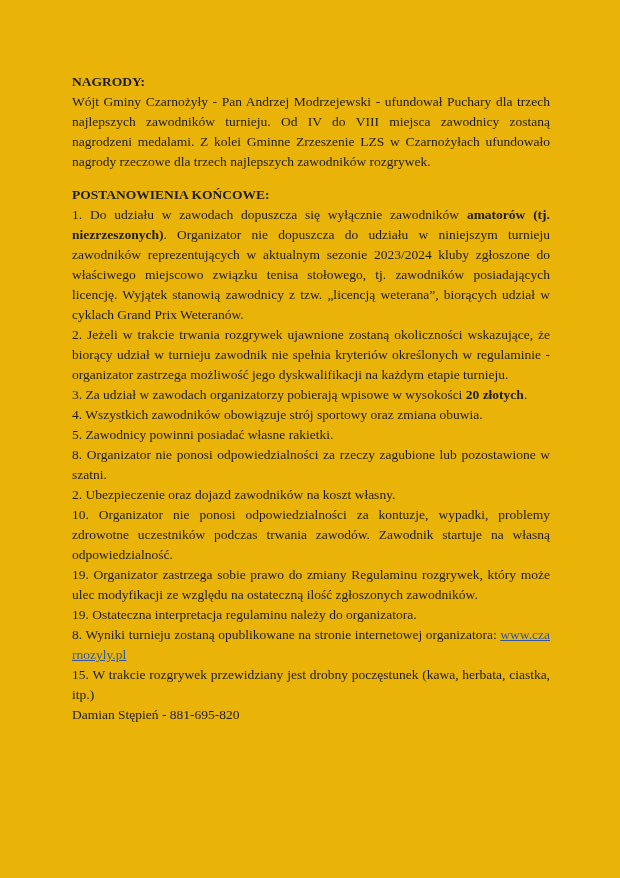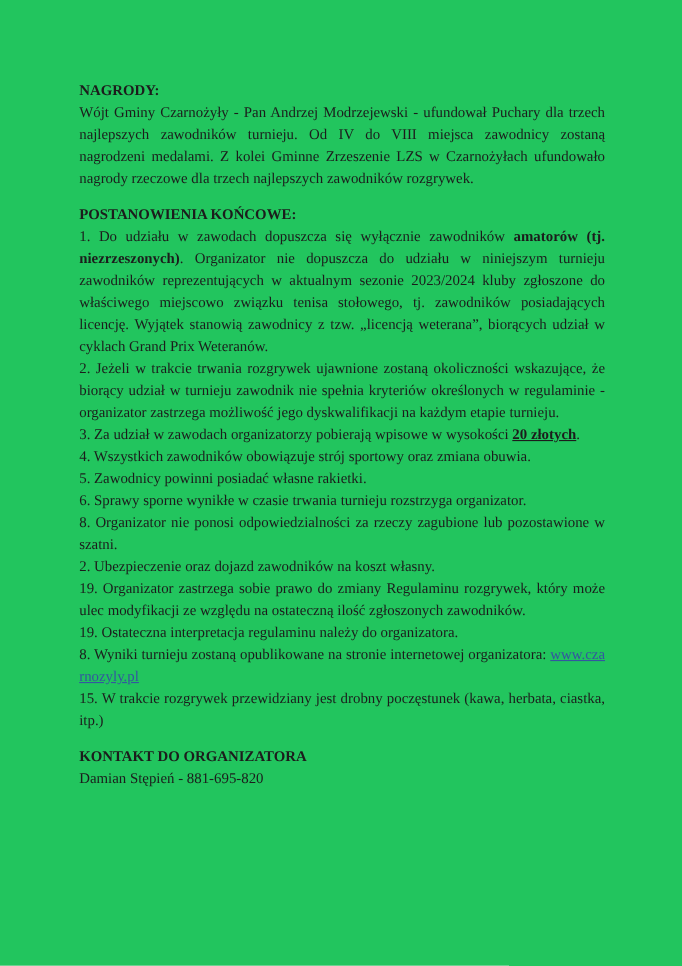--- a/index.html
+++ b/index.html
@@ -25,46 +25,45 @@
     font-weight: bold;
     margin: 13px 0 0 0;
   }
   #doc-body .heading:first-child {
     margin-top: 0;
   }
   .para {
     margin: 0;
     text-align: justify;
   }
-  .para span.b  { font-weight: bold; text-decoration: underline; }
+  .para span.b  { font-weight: bold; }
   .para span.u  { }
   .para span.bu { font-weight: bold; }
   .para a.link {
     color: var(--link-color, #3456a0);
     text-decoration: underline;
     word-break: break-all;
   }
 </style>
 </head>
 <body>
 
-<div class="page" style="background: #22c55e; color: rgb(28, 28, 28);">
+<div class="page" style="background: #eab308; color: rgb(28, 28, 28);">
   <div id="doc-body">
       <p class="heading">NAGRODY:</p>
       <p class="para"><span>Wójt Gminy Czarnożyły - Pan Andrzej Modrzejewski - ufundował Puchary dla trzech najlepszych zawodników turnieju. Od IV do VIII miejsca zawodnicy zostaną nagrodzeni medalami. Z kolei Gminne Zrzeszenie LZS w Czarnożyłach ufundowało nagrody rzeczowe dla trzech najlepszych zawodników rozgrywek.</span></p>
       <p class="heading">POSTANOWIENIA KOŃCOWE:</p>
       <p class="para"><span>1. Do udziału w zawodach dopuszcza się wyłącznie zawodników </span><span class="bu">amatorów</span><span> </span><span class="bu">(tj. niezrzeszonych)</span><span>. Organizator nie dopuszcza do udziału w niniejszym turnieju zawodników reprezentujących w aktualnym sezonie 2023/2024 kluby zgłoszone do właściwego miejscowo związku tenisa stołowego, tj. zawodników posiadających licencję. Wyjątek stanowią zawodnicy z tzw. „licencją weterana”, biorących udział w cyklach Grand Prix Weteranów.</span></p>
       <p class="para"><span>2. Jeżeli w trakcie trwania rozgrywek ujawnione zostaną okoliczności wskazujące, że biorący udział w turnieju zawodnik nie spełnia kryteriów określonych w regulaminie - organizator zastrzega możliwość jego dyskwalifikacji na każdym etapie turnieju.</span></p>
       <p class="para"><span>3. Za udział w zawodach organizatorzy pobierają wpisowe w wysokości </span><span class="b">20 złotych</span><span>.</span></p>
       <p class="para"><span>4. Wszystkich zawodników obowiązuje strój sportowy oraz </span><span class="u">zmiana obuwia</span><span>.</span></p>
       <p class="para"><span>5. Zawodnicy powinni posiadać własne rakietki.</span></p>
-      <p class="para"><span>6. Sprawy sporne wynikłe w czasie trwania turnieju rozstrzyga organizator.</span></p>
       <p class="para"><span>8. Organizator nie ponosi odpowiedzialności za rzeczy zagubione lub pozostawione w szatni.</span></p>
       <p class="para"><span>2. Ubezpieczenie oraz dojazd zawodników na koszt własny.</span></p>
+      <p class="para"><span>10. Organizator nie ponosi odpowiedzialności za kontuzje, wypadki, problemy zdrowotne uczestników podczas trwania zawodów. Zawodnik startuje na własną odpowiedzialność.</span></p>
       <p class="para"><span>19. Organizator zastrzega sobie prawo do zmiany Regulaminu rozgrywek, który może ulec modyfikacji ze względu na ostateczną ilość zgłoszonych zawodników.</span></p>
       <p class="para"><span>19. Ostateczna interpretacja regulaminu należy do organizatora.</span></p>
       <p class="para"><span>8. Wyniki turnieju zostaną opublikowane na stronie internetowej organizatora: </span><a class="link" href="#">www.czarnozyly.pl</a></p>
       <p class="para"><span>15. W trakcie rozgrywek przewidziany jest drobny poczęstunek (kawa, herbata, ciastka, itp.)</span></p>
-      <p class="heading">KONTAKT DO ORGANIZATORA</p>
       <p class="para"><span>Damian Stępień - 881-695-820</span></p>
     </div>
 
 </div>
 
 </body></html>

